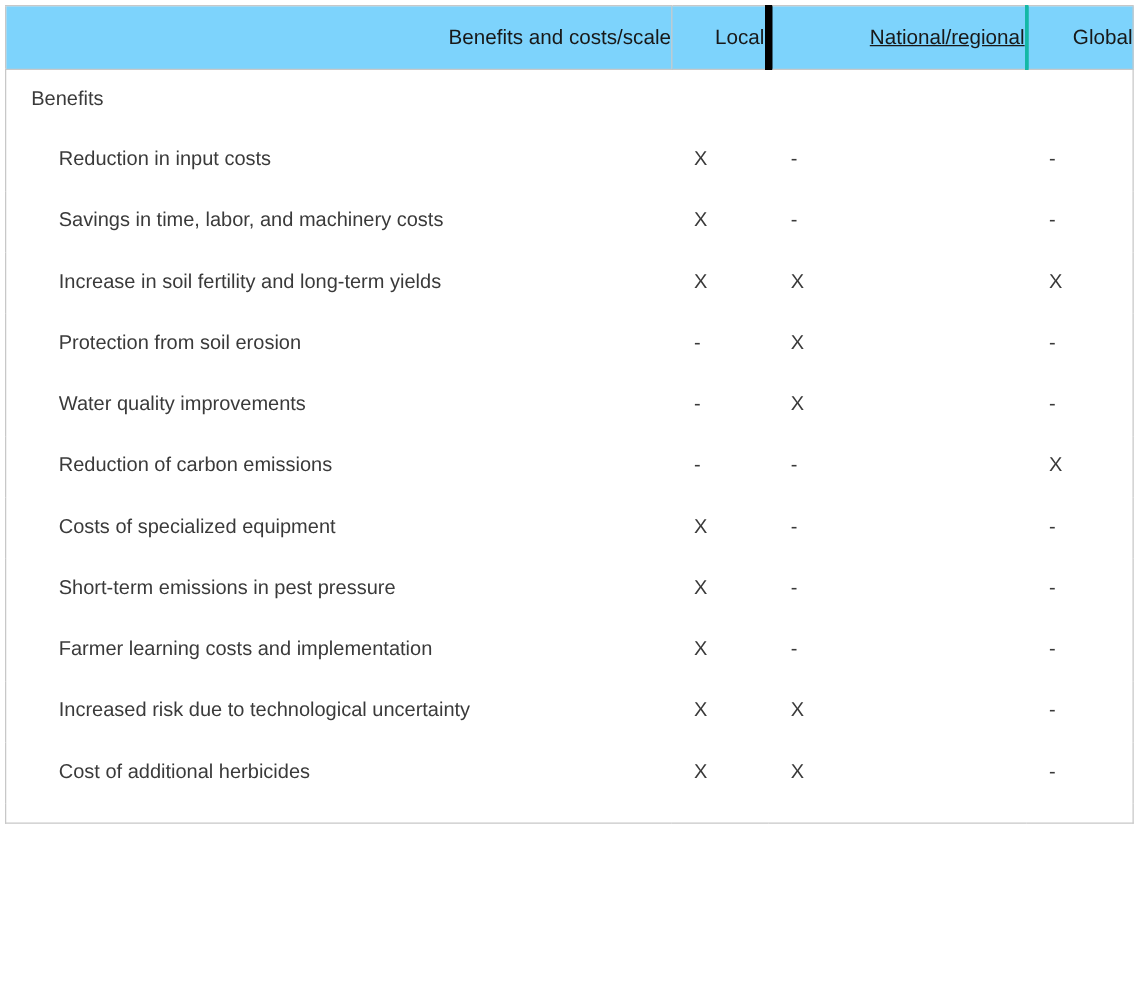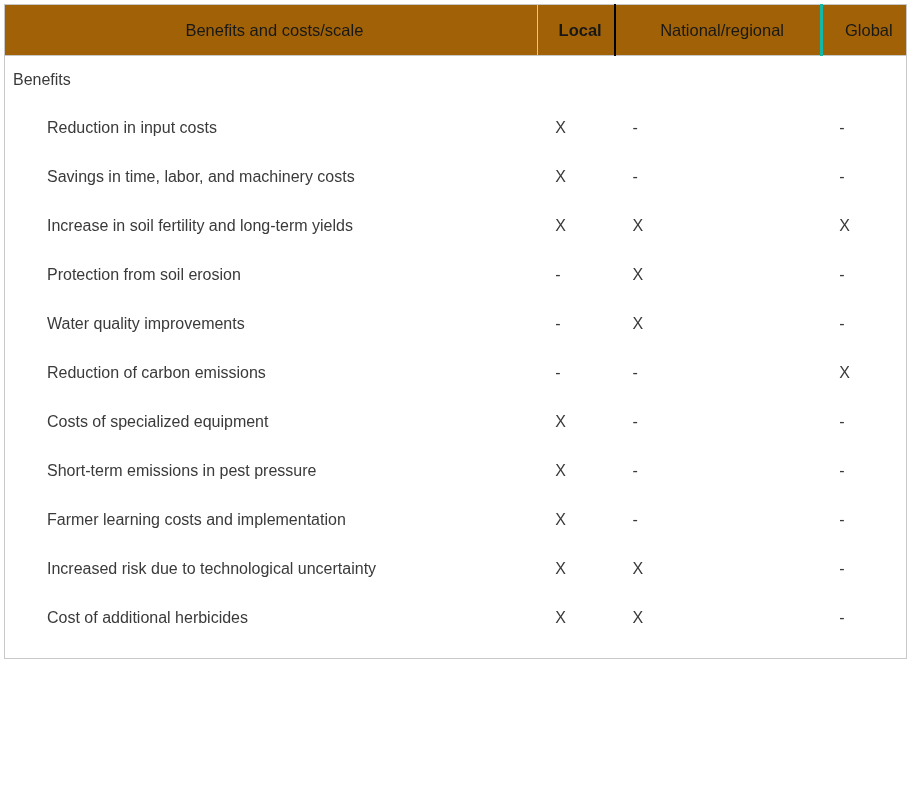--- a/index.html
+++ b/index.html
@@ -34,49 +34,49 @@
   }
 
   
   col.col-label    { width: 531px; }
   col.col-local    { width: 77px; }
   col.col-national { width: 206px; }
   col.col-global   { width: 85px; }
 
   
   thead th {
-    background: #a16207;
+    background: #7dd3fc;
     border-top: 1px solid #c8c8c8;
     border-bottom: 1px solid #c8c8c8;
     font-weight: normal;
     font-size: 16.5px;
     color: #181818;
-    text-align: center;
-    padding: 11px;
+    text-align: right;
+    padding: 0;
     height: 51px;
     vertical-align: middle;
     box-sizing: border-box;
   }
   thead th.th-label    { padding-left: 18px; }
-  thead th.th-local    { padding-left: 20px; border-left: 1px solid #c8c8c8; font-weight: bold; }
-  thead th.th-national { padding-left: 20px; border-left: 2px solid #000000; }
+  thead th.th-local    { padding-left: 20px; border-left: 1px solid #c8c8c8; }
+  thead th.th-national { padding-left: 20px; border-left: 6px solid #000000; text-decoration: underline; }
   thead th.th-global   { padding-left: 20px; border-left: 3px solid #14b8a6; }
 
   
   tbody td {
     border: none;
     padding: 0;
     height: 49px;
     vertical-align: middle;
     font-size: 16px;
     color: #3a3a3a;
     box-sizing: border-box;
   }
   tbody tr.section-row > td.cell-label {
-    padding-left: 8px;
+    padding-left: 20px;
   }
   tbody tr.item-row > td.cell-label {
     padding-left: 42px;
   }
   tbody td.cell-mark {
     text-align: left;
     font-size: 16px;
     color: #3a3a3a;
   }
   tbody td.cell-local    { padding-left: 18px; }

